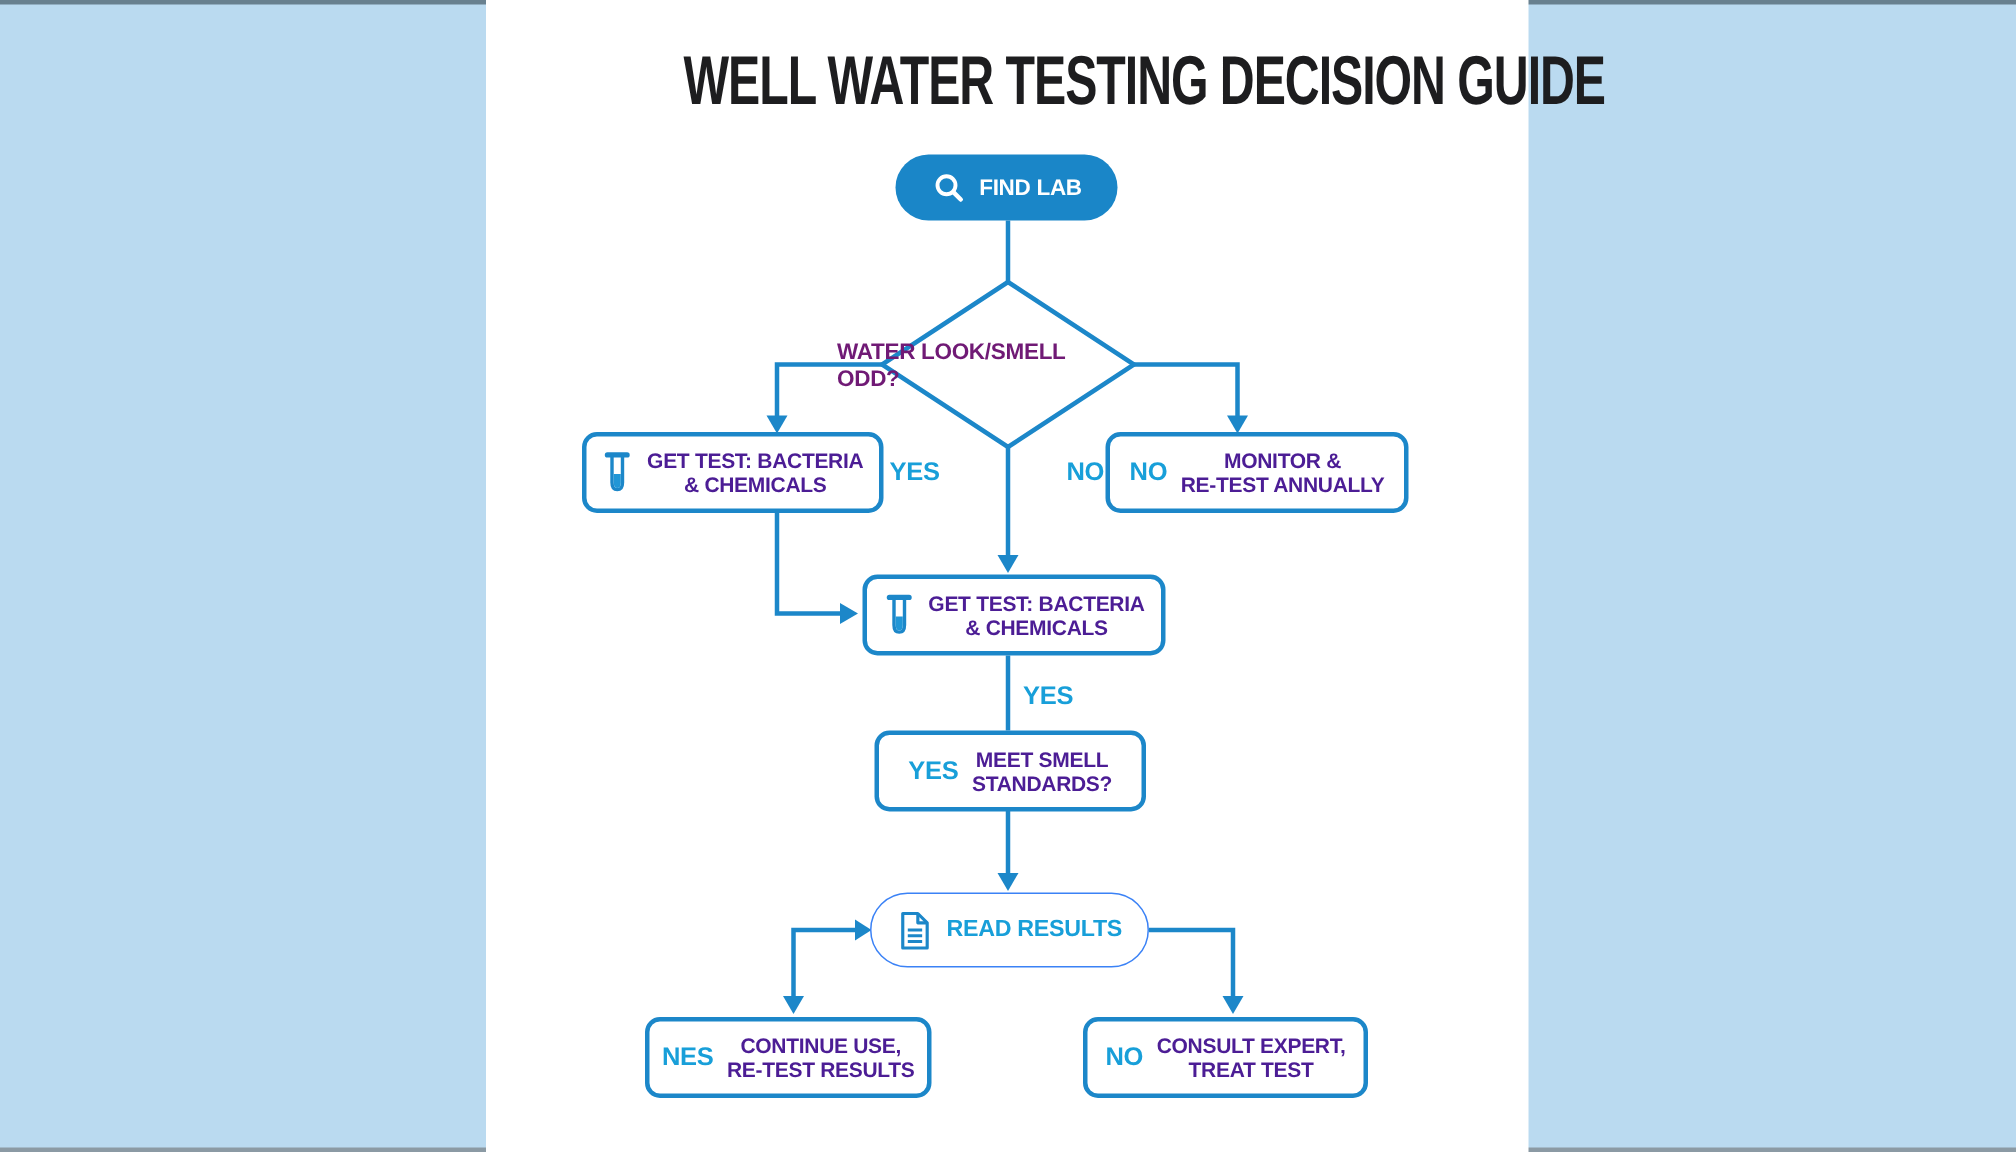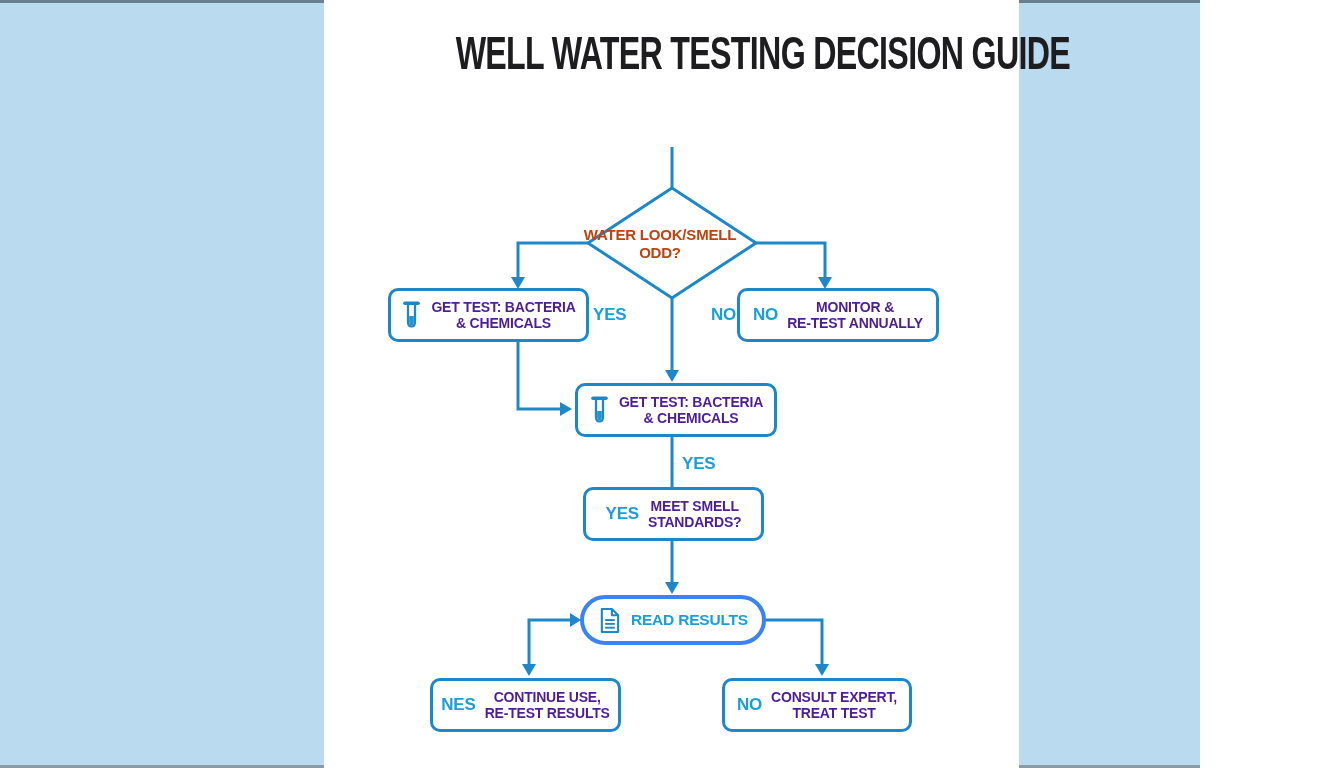--- a/index.html
+++ b/index.html
@@ -1,17 +1,17 @@
 <!DOCTYPE html>
 <html><head>
 <meta charset="utf-8">
 <style>
   html,body{margin:0;padding:0;}
   body{font-family:"Liberation Sans","DejaVu Sans",sans-serif;}
-  .stage{position:relative;width:1200px;height:768px;background:#badaf0;overflow:hidden;}
+  .stage{position:relative;width:1344px;height:768px;background:#badaf0;overflow:hidden;}
   .edge{position:absolute;left:0;width:1344px;height:3px;}
   .edge.top{top:0;background:#68808f;}
   .edge.bottom{bottom:0;background:#8b9aa4;}
   .card{position:absolute;left:324px;top:0;width:695px;height:768px;background:#ffffff;}
   .title-wrap{position:absolute;left:324px;top:26px;width:695px;text-align:center;z-index:3;}
   .title{display:inline-block;font-size:46px;font-weight:bold;color:#1d1d1f;letter-spacing:-1px;
          transform:scaleX(0.70);transform-origin:center;white-space:nowrap;}
   svg.wires{position:absolute;left:0;top:0;z-index:1;}
   .node{position:absolute;box-sizing:border-box;background:#fff;border:3px solid #1c87c9;
         border-radius:10px;display:flex;align-items:center;justify-content:center;gap:9px;
@@ -19,25 +19,25 @@
   .box-label{font-weight:bold;font-size:14px;line-height:1.16;color:#4c1d95;text-align:center;
              white-space:pre-line;letter-spacing:-0.2px;}
   .tag{font-weight:bold;font-size:17px;color:#189fd9;letter-spacing:-0.2px;}
   .free-label{position:absolute;z-index:2;font-weight:bold;font-size:17px;color:#189fd9;
               letter-spacing:-0.2px;}
   .pill-start{position:absolute;left:597px;top:103px;width:148px;height:44px;background:#1a86c8;
               border-radius:22px;display:flex;align-items:center;justify-content:center;gap:9px;
               z-index:2;cursor:pointer;}
   .pill-start .lbl{color:#ffffff;font-weight:bold;font-size:15px;letter-spacing:-0.2px;}
   .pill-results{position:absolute;left:580px;top:595px;width:186px;height:50px;box-sizing:border-box;
-                background:#fff;border:4px solid #3b82f6;border-radius:25px;display:flex;
+                background:#fff;border:1px solid #3b82f6;border-radius:25px;display:flex;
                 align-items:center;justify-content:center;gap:10px;z-index:2;}
   .pill-results .lbl{color:#189fd9;font-weight:bold;font-size:15.5px;letter-spacing:-0.2px;}
-  .diamond-label{position:absolute;left:571px;top:226px;width:178px;z-index:2;text-align:center;
-                 font-weight:bold;font-size:15px;line-height:1.18;color:#c2410c;
+  .diamond-label{position:absolute;left:558px;top:226px;width:178px;z-index:2;
+                 font-weight:bold;font-size:15px;line-height:1.18;color:#701a75;
                  white-space:pre-line;letter-spacing:-0.2px;}
   .icon{flex:0 0 auto;display:block;}
 </style>
 </head>
 <body>
 
 <div class="stage">
   <div class="edge top"></div>
   <div class="edge bottom"></div>
   <div class="card"></div>
@@ -64,20 +64,27 @@
       <polygon points="818,277 832,277 825,289"></polygon>
       <polygon points="665,370 679,370 672,382"></polygon>
       <polygon points="560,402 560,416 572,409"></polygon>
       <polygon points="665,582 679,582 672,594"></polygon>
       <polygon points="570,613 570,627 581,620"></polygon>
       <polygon points="522,664 536,664 529,676"></polygon>
       <polygon points="815,664 829,664 822,676"></polygon>
     </g>
   </svg>
 
+  <div class="pill-start">
+    <svg class="icon" width="23" height="23" viewBox="0 0 23 23">
+      <circle cx="10" cy="9.5" r="6" stroke="#ffffff" stroke-width="2.6" fill="none"></circle>
+      <line x1="14.6" y1="14.1" x2="19.5" y2="19" stroke="#ffffff" stroke-width="3" stroke-linecap="round"></line>
+    </svg>
+    <span class="lbl">FIND LAB</span>
+  </div>
 
   <div class="diamond-label">WATER LOOK/SMELL
 ODD?</div>
 
   <div class="node" style="left:388px;top:288px;width:201px;height:54px;">
     <svg class="icon" width="21" height="31" viewBox="0 0 24 34">
       <line x1="4.5" y1="3" x2="19.5" y2="3" stroke="#1c87c9" stroke-width="4" stroke-linecap="round"></line>
       <path d="M8,3 V24 Q8,29.5 12,29.5 Q16,29.5 16,24 V3" stroke="#1c87c9" stroke-width="2.6" fill="none"></path>
       <path d="M9.3,17.5 H14.7 V24 Q14.7,28.2 12,28.2 Q9.3,28.2 9.3,24 Z" fill="#2196d6"></path>
     </svg>

